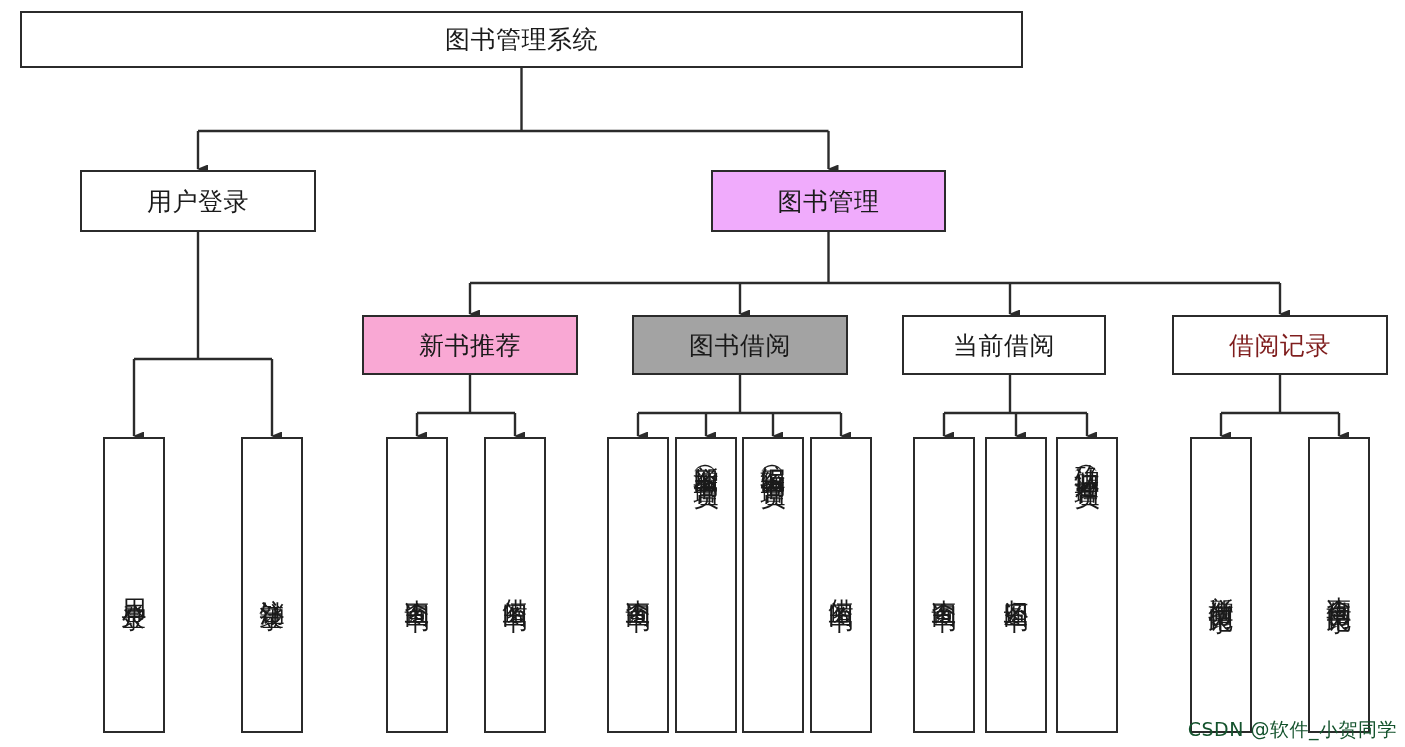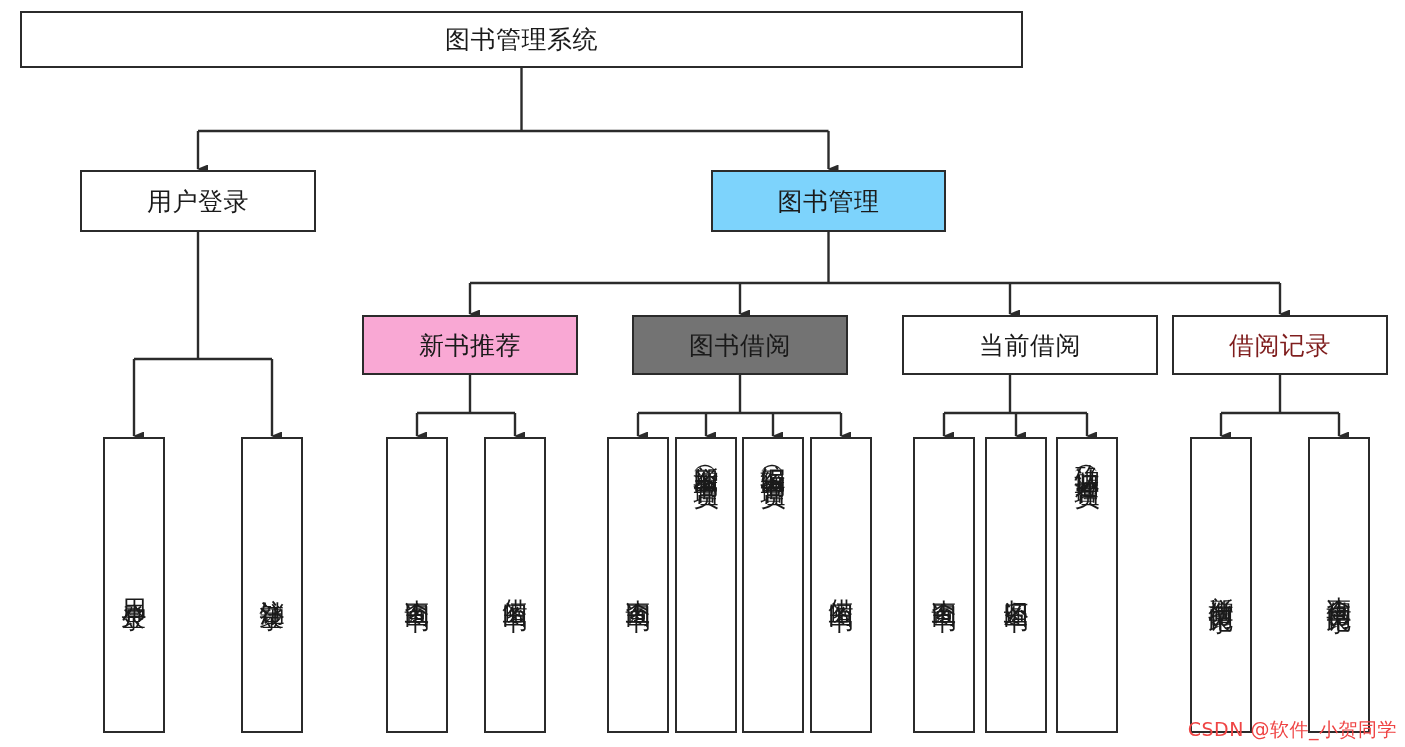--- a/index.html
+++ b/index.html
@@ -67,21 +67,21 @@
   
   .node.vert.centered {
     align-items: center;
     padding-top: 0;
   }
   #watermark {
     position: absolute;
     right: 8px;
     bottom: 4px;
     font-size: 19px;
-    color: #ef4444;
+    color: #14532d;
     letter-spacing: 0.5px;
     white-space: nowrap;
     margin-top: 34px;
   }
 </style>
 </head>
 <body>
 
 <div id="diagram-root">
   <svg id="edge-layer" viewBox="0 0 1405 747">
@@ -127,30 +127,30 @@
       </g>
   </svg>
 
   <div id="node-layer">
       <div class="node horiz root" style="left: 20px; top: 11px; width: 1003px; height: 57px; border-color: rgb(43, 43, 43); background: rgb(255, 255, 255); color: rgb(26, 26, 26);">
         <span class="node-label">图书管理系统</span>
       </div>
       <div class="node horiz" style="left: 80px; top: 170px; width: 236px; height: 62px; border-color: rgb(43, 43, 43); background: rgb(255, 255, 255); color: rgb(26, 26, 26);">
         <span class="node-label">用户登录</span>
       </div>
-      <div class="node horiz" style="left: 711px; top: 170px; width: 235px; height: 62px; border-color: rgb(43, 43, 43); background: #7dd3fc; color: rgb(26, 26, 26);">
+      <div class="node horiz" style="left: 711px; top: 170px; width: 235px; height: 62px; border-color: rgb(43, 43, 43); background: #f0abfc; color: rgb(26, 26, 26);">
         <span class="node-label">图书管理</span>
       </div>
       <div class="node horiz" style="left: 362px; top: 315px; width: 216px; height: 60px; border-color: rgb(43, 43, 43); background: #f9a8d4; color: rgb(26, 26, 26);">
         <span class="node-label">新书推荐</span>
       </div>
-      <div class="node horiz" style="left: 632px; top: 315px; width: 216px; height: 60px; border-color: rgb(43, 43, 43); background: #737373; color: rgb(26, 26, 26);">
+      <div class="node horiz" style="left: 632px; top: 315px; width: 216px; height: 60px; border-color: rgb(43, 43, 43); background: #a3a3a3; color: rgb(26, 26, 26);">
         <span class="node-label">图书借阅</span>
       </div>
-      <div class="node horiz" style="left: 902px; top: 315px; width: 256px; height: 60px; border-color: rgb(43, 43, 43); background: rgb(255, 255, 255); color: rgb(26, 26, 26);">
+      <div class="node horiz" style="left: 902px; top: 315px; width: 204px; height: 60px; border-color: rgb(43, 43, 43); background: rgb(255, 255, 255); color: rgb(26, 26, 26);">
         <span class="node-label">当前借阅</span>
       </div>
       <div class="node horiz" style="left: 1172px; top: 315px; width: 216px; height: 60px; border-color: rgb(43, 43, 43); background: rgb(255, 255, 255); color: #7f1d1d;">
         <span class="node-label">借阅记录</span>
       </div>
       <div class="node vert centered" style="left: 103px; top: 437px; width: 62px; height: 296px; border-color: rgb(43, 43, 43); background: rgb(255, 255, 255); color: rgb(26, 26, 26);">
         <span class="node-label">用户登录</span>
       </div>
       <div class="node vert centered" style="left: 241px; top: 437px; width: 62px; height: 296px; border-color: rgb(43, 43, 43); background: rgb(255, 255, 255); color: rgb(26, 26, 26);">
         <span class="node-label">注销登录</span>

